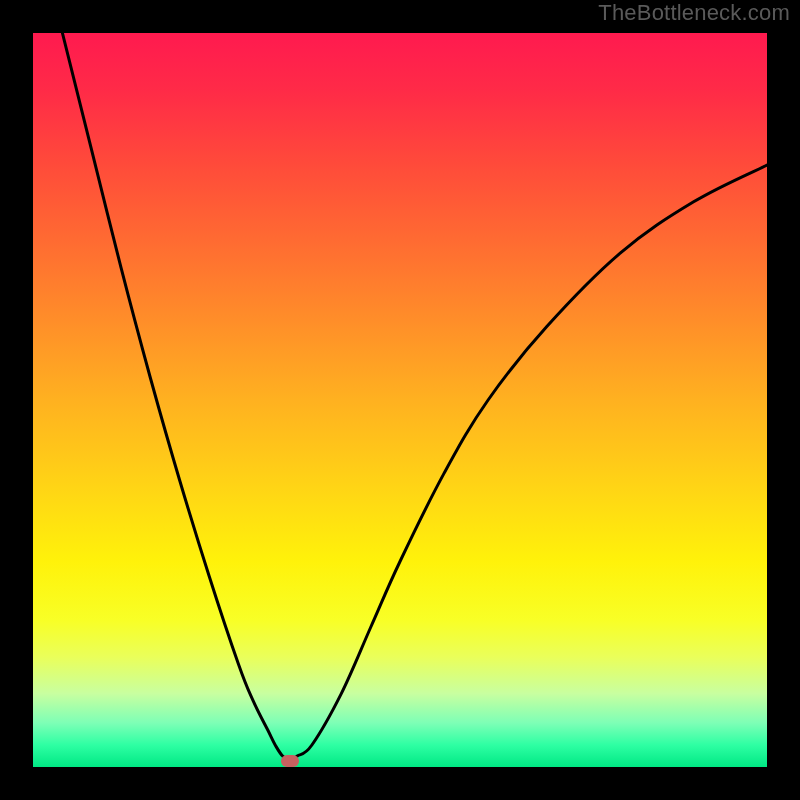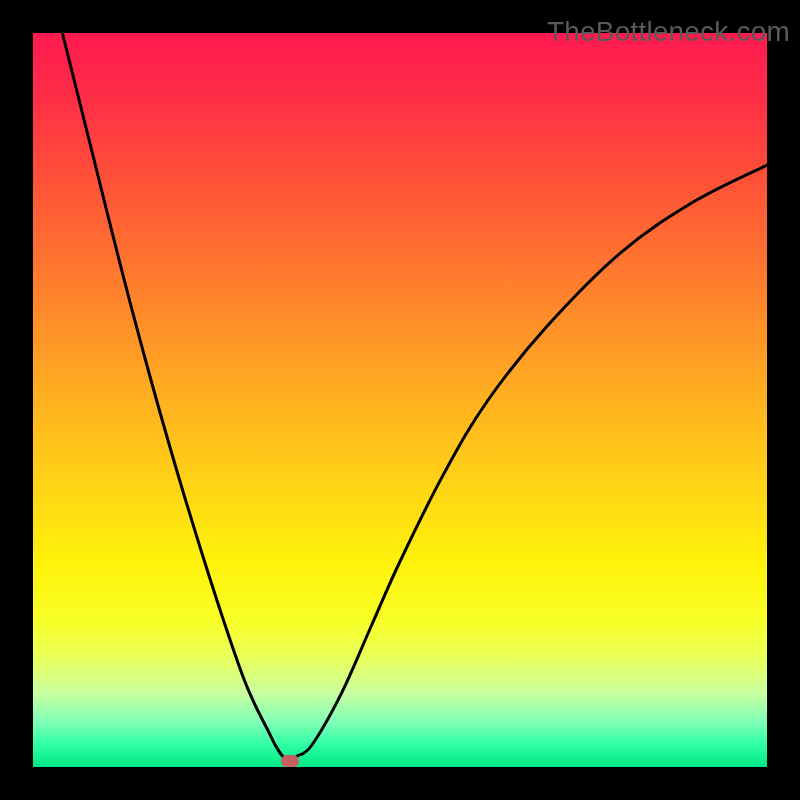--- a/index.html
+++ b/index.html
@@ -1,24 +1,24 @@
 <!DOCTYPE html>
 <html><head>
 <meta charset="utf-8">
 <style>
   * { margin: 0; padding: 0; box-sizing: border-box; }
   html, body { width: 800px; height: 800px; overflow: hidden; }
   body { background: #000; position: relative; }
   .watermark {
     position: absolute;
-    top: 16px;
+    top: 0;
     right: 10px;
     color: #5a5a5a;
     font-family: Arial, Helvetica, sans-serif;
-    font-size: 28px;
+    font-size: 22px;
     font-weight: 500;
     letter-spacing: 0.2px;
     z-index: 10;
   }
   .plot-area {
     position: absolute;
     left: 33px;
     top: 33px;
     width: 734px;
     height: 734px;

